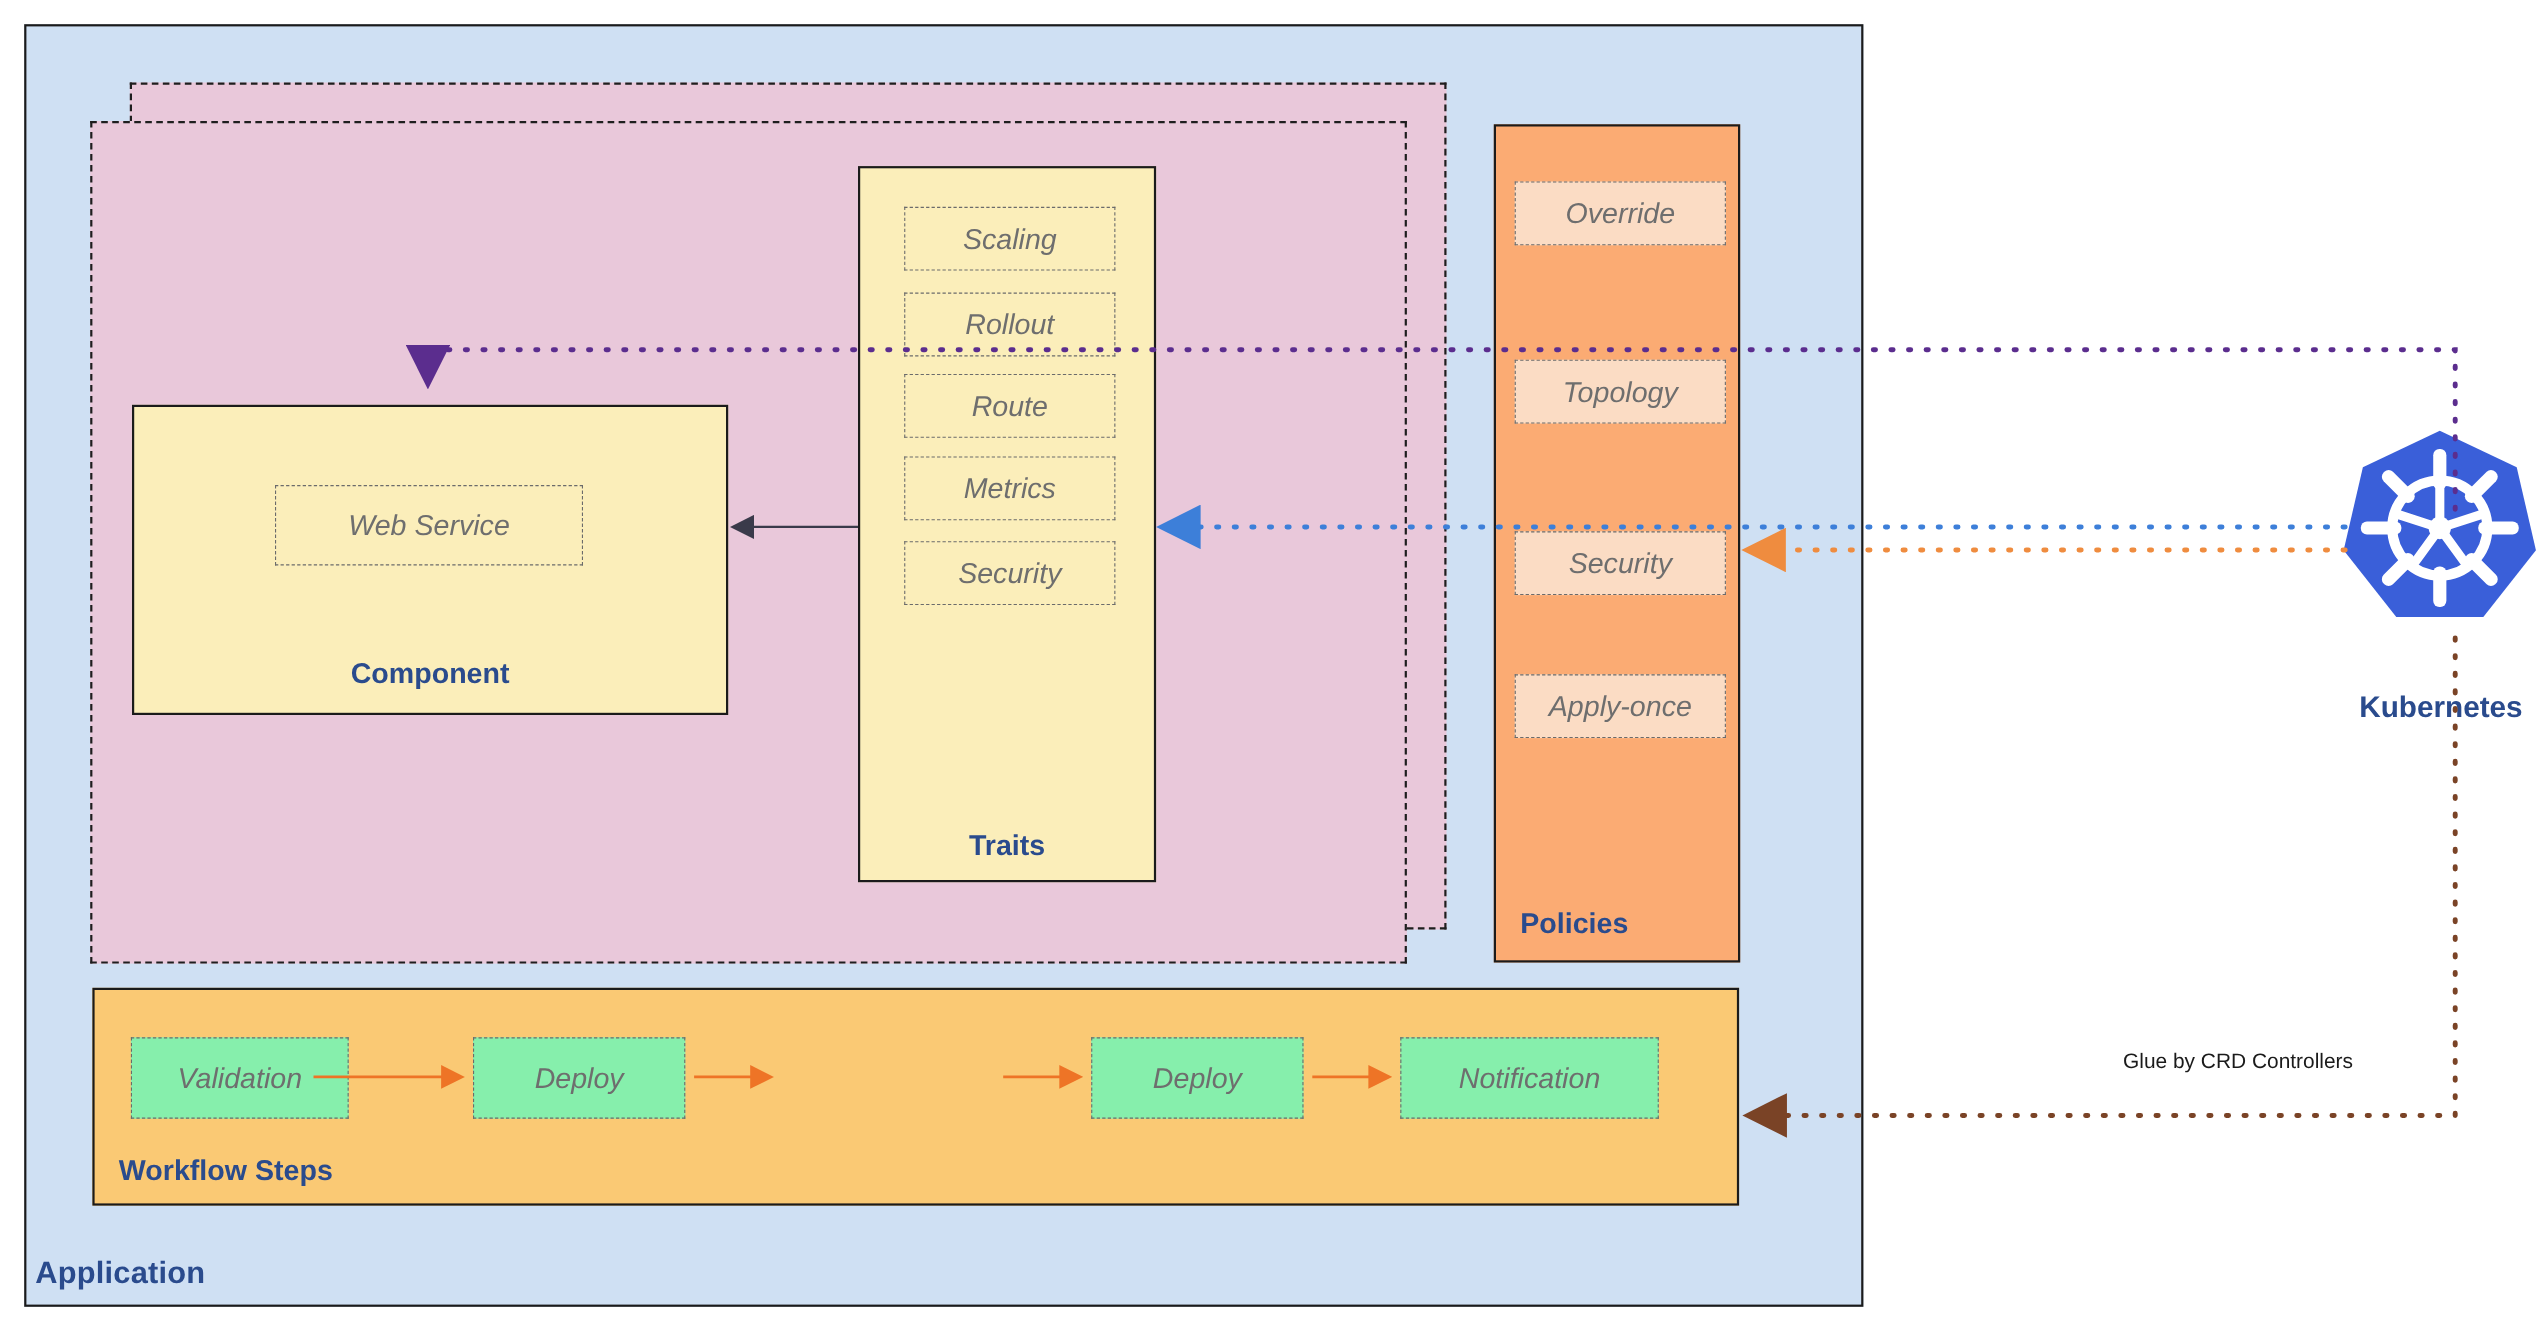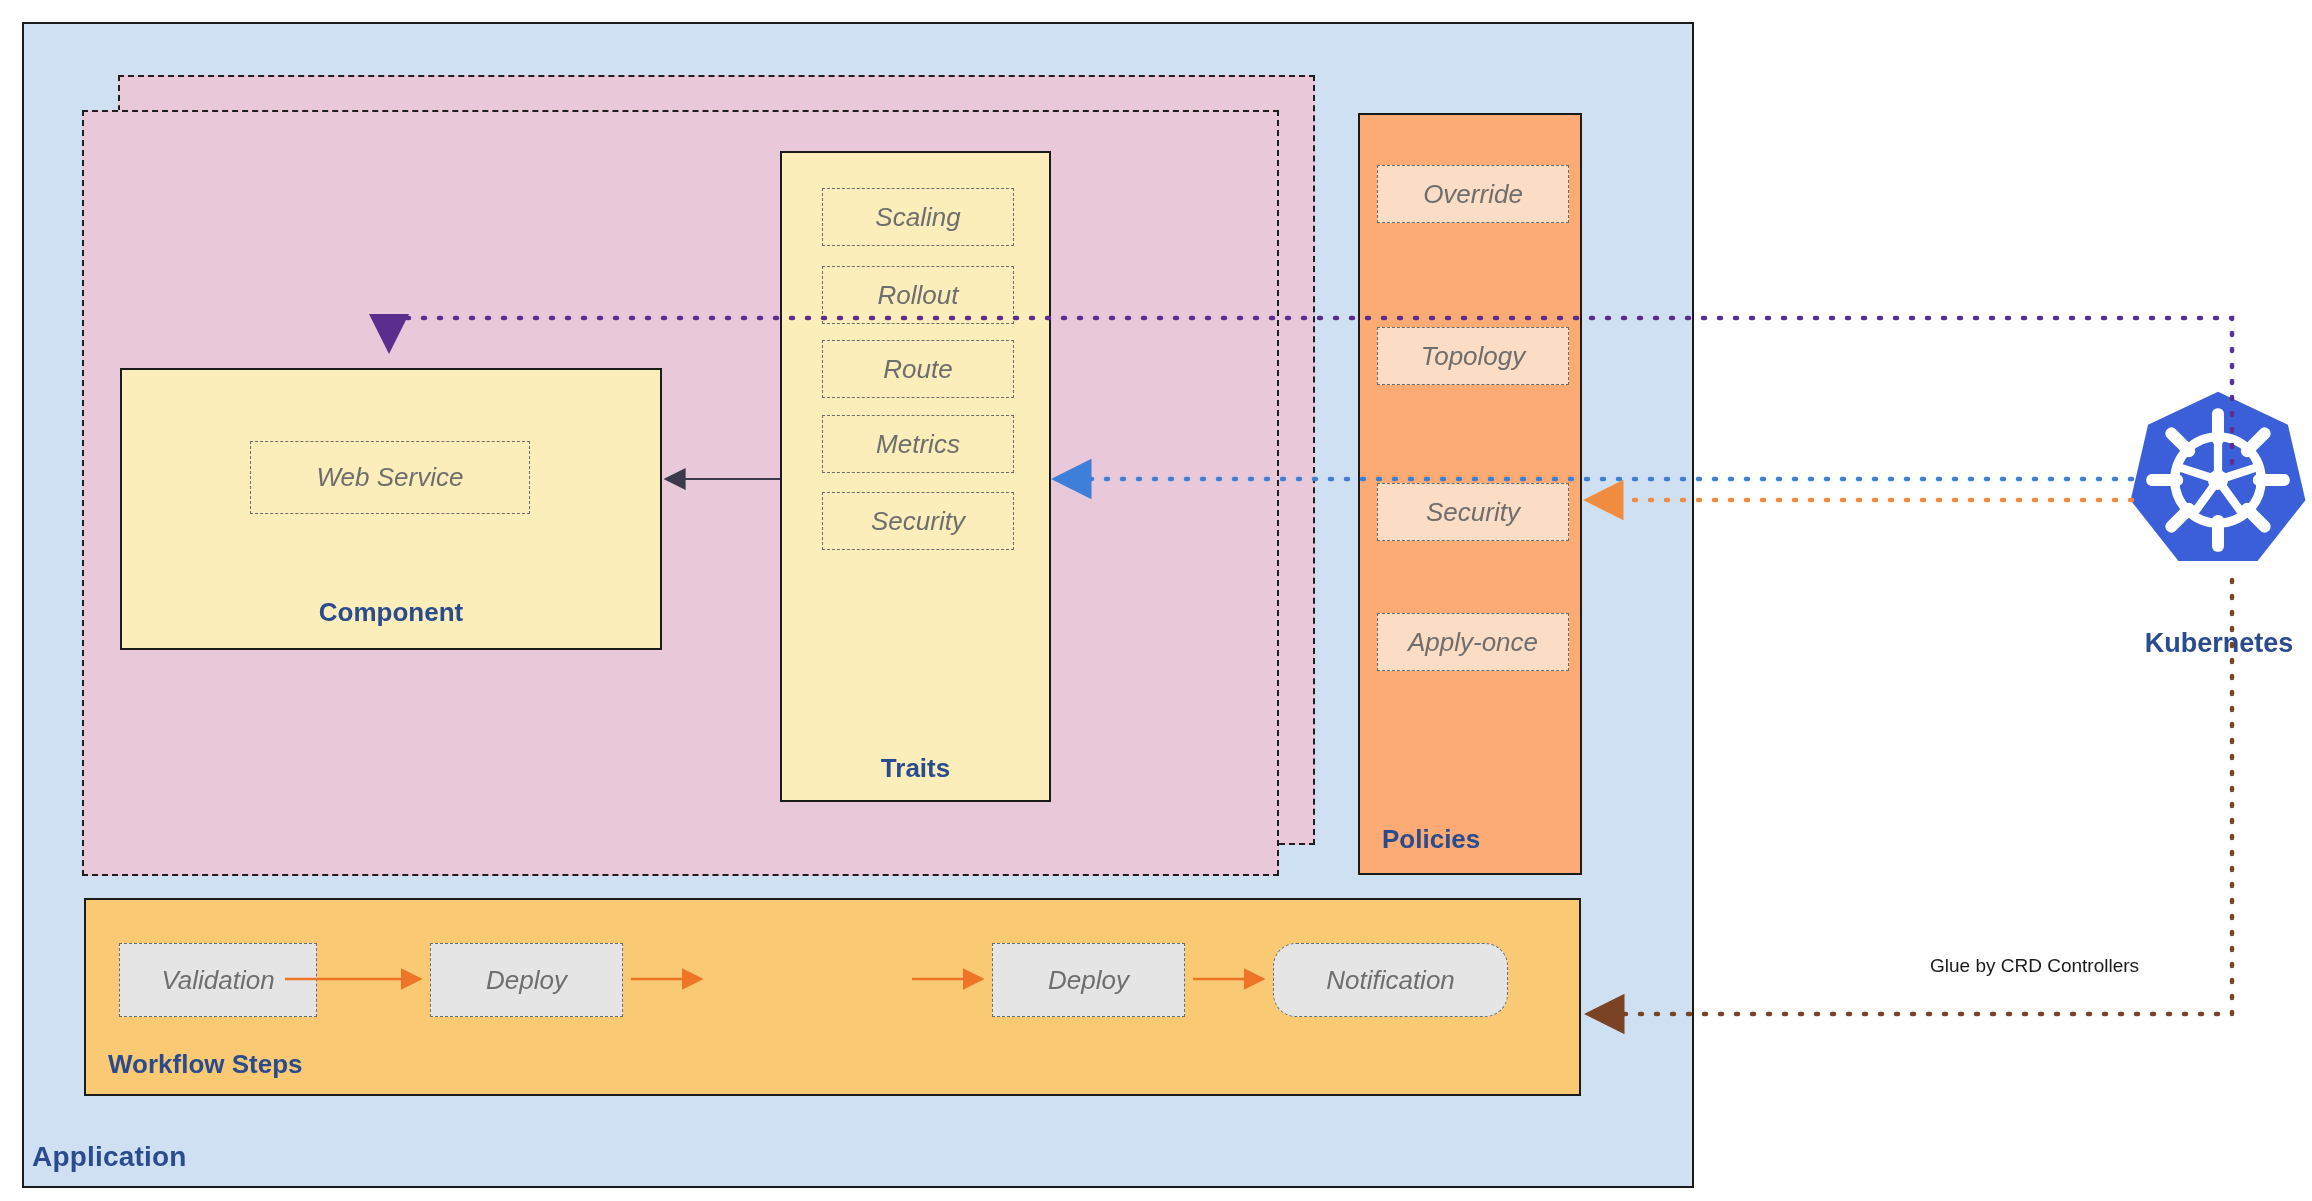--- a/index.html
+++ b/index.html
@@ -105,21 +105,21 @@
     background: #fac974;
     border: 2px solid #1b1b1b;
   }
   #workflow-label {
     position: absolute; left: 22px; bottom: 14px;
     font-size: 26px; font-weight: bold; color: #2a4b8d;
   }
   .wf-chip {
     position: absolute; top: 43px;
     height: 72px;
-    background: #e5e5e5;
+    background: #86efac;
     border: 1.5px dashed #6b6b6b;
     display: flex; align-items: center; justify-content: center;
     font-size: 26px; font-style: italic; color: #6e6e6e;
   }
 
   
   #connectors {
     position: absolute; left: 0; top: 0;
     width: 2312px; height: 1201px;
     pointer-events: none;
@@ -170,21 +170,21 @@
     <div class="policy-chip" style="top:212px">Topology</div>
     <div class="policy-chip" style="top:368px">Security</div>
     <div class="policy-chip" style="top:498px">Apply-once</div>
     <div id="policies-label">Policies</div>
   </div>
 
   <div class="abs" id="workflow-box">
     <div class="wf-chip" style="left:33px;  width:196px;">Validation</div>
     <div class="wf-chip" style="left:344px; width:191px;">Deploy</div>
     <div class="wf-chip" style="left:906px; width:191px;">Deploy</div>
-    <div class="wf-chip" style="left:1187px;width:233px;border-radius:23px;">Notification</div>
+    <div class="wf-chip" style="left:1187px;width:233px;">Notification</div>
     <div id="workflow-label">Workflow Steps</div>
   </div>
 
   <div class="abs" id="application-label">Application</div>
 
   <div class="abs" id="k8s-logo">
     <svg viewBox="0 0 200 200" width="184" height="184" aria-hidden="true">
       <polygon points="100,4 176,40 195,122 143,188 57,188 5,122 24,40" fill="#3a5fd9"></polygon>
       <g fill="#ffffff" transform="translate(100,100)">
         <circle cx="0" cy="0" r="11"></circle>

